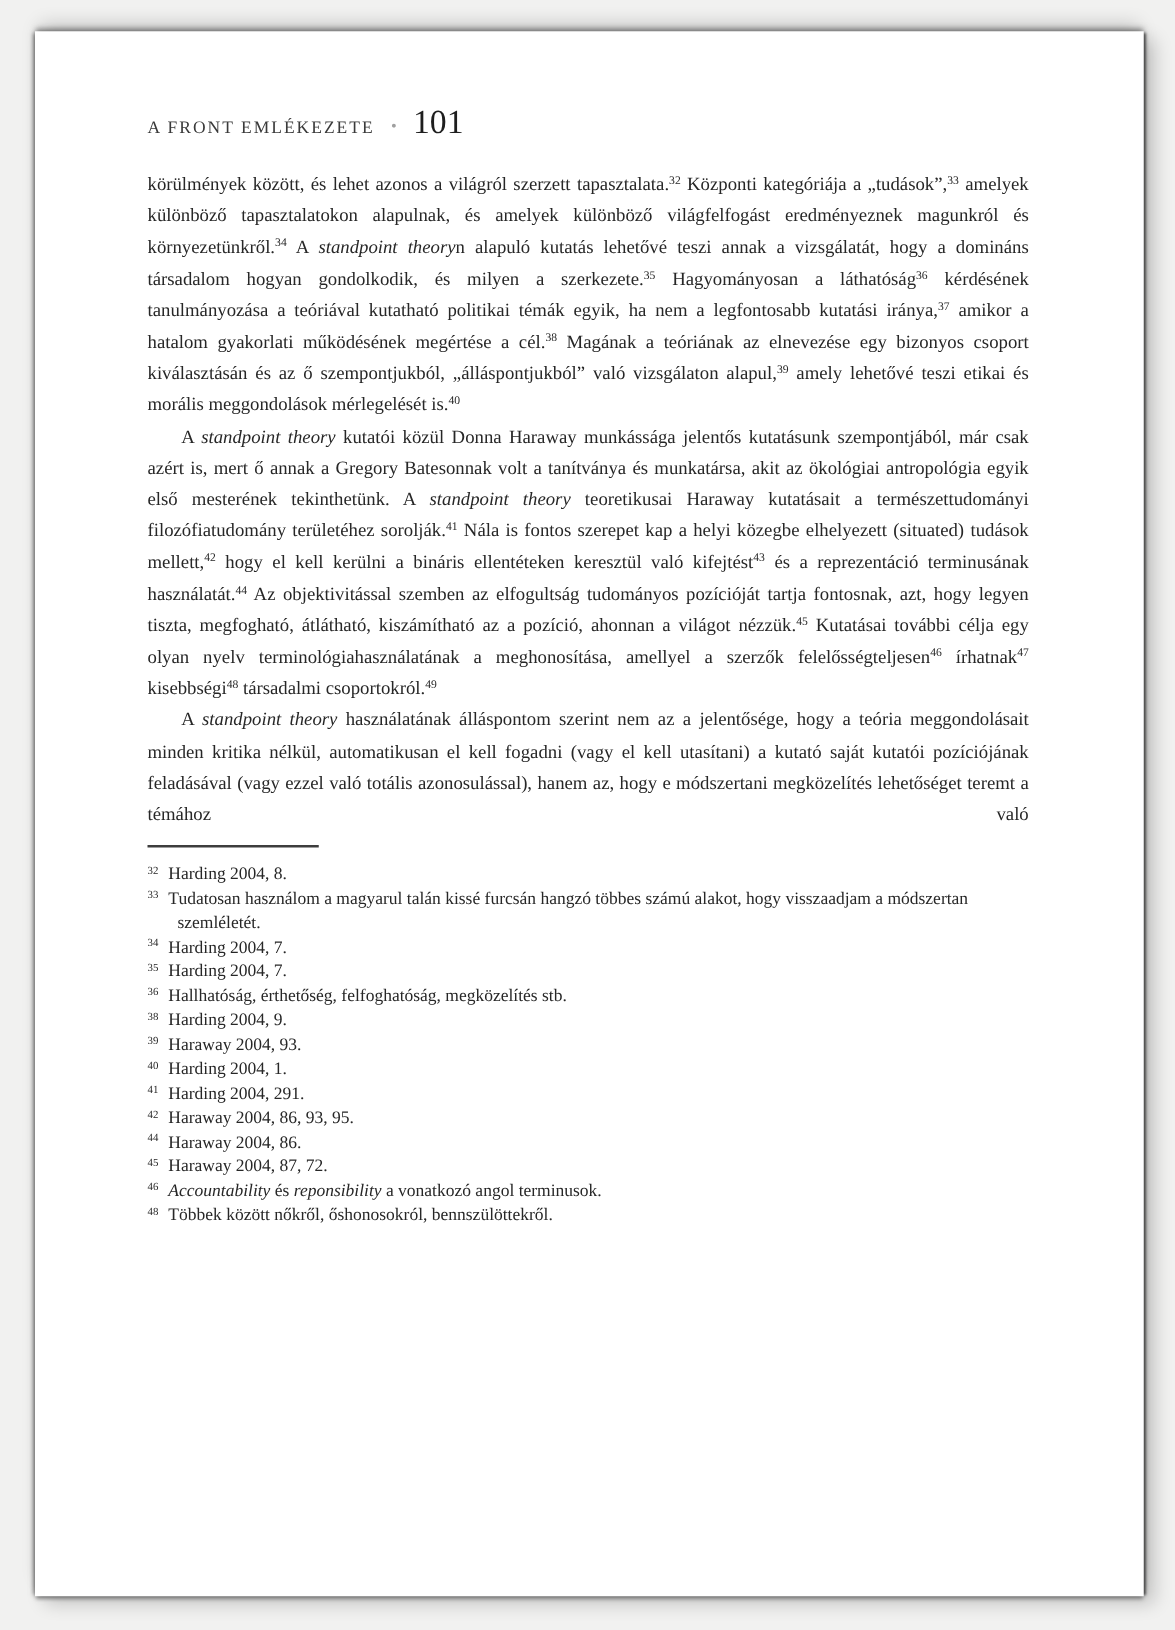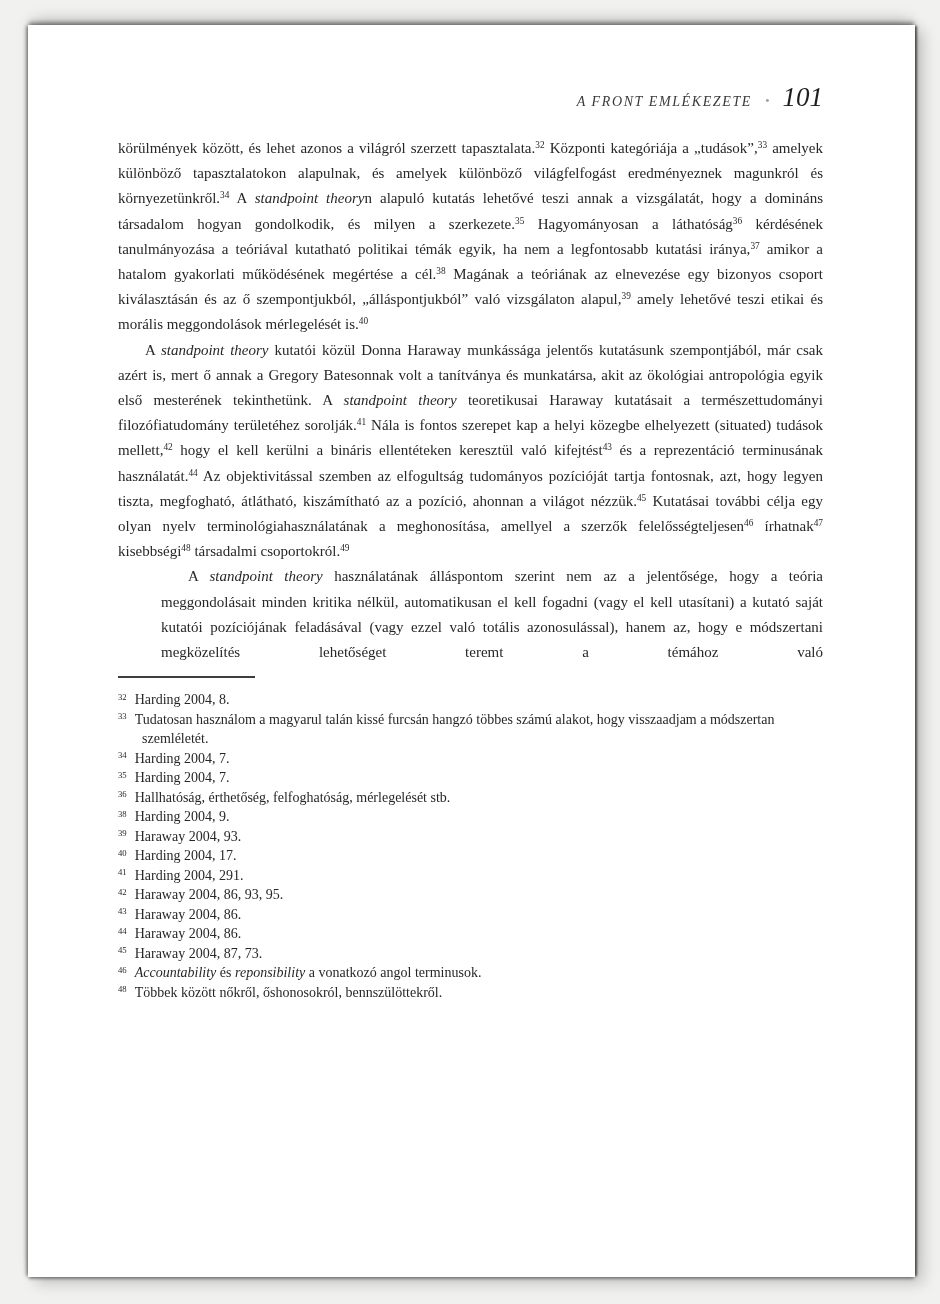--- a/index.html
+++ b/index.html
@@ -29,26 +29,25 @@
     box-shadow:
       0 -4px 4px -1px rgba(70,70,70,.55),
       -3px 0 3px -1px rgba(70,70,70,.50),
       3px 0 2px -1px rgba(45,45,45,.75),
       0 3px 3px -1px rgba(90,90,90,.65),
       8px 6px 14px rgba(0,0,0,.20),
       0 -10px 14px -4px rgba(0,0,0,.18);
   }
   .page-header{
     display:flex;
-    justify-content:flex-end;
+    justify-content:flex-start;
     align-items:baseline;
     gap:13px;
     height:32px;
     margin-bottom:22px;
-    font-style:italic;
   }
   .running-head{
     font-size:14px;
     letter-spacing:1.6px;
     color:var(--header-text);
   }
   .sep-dot{
     font-size:13px;
     color:var(--separator-dot);
     transform:translateY(-1px);
@@ -58,21 +57,21 @@
     color:var(--page-number);
   }
   .body-text{
     font-size:15px;
     line-height:25.2px;
     color:var(--text);
     text-align:justify;
   }
   .para{text-align:justify;}
   .para.indent{text-indent:27px;font-family:Liberation Serif, serif;}
-  .para.jlast{text-align-last:justify;margin-left:43px;}
+  .para.jlast{text-align-last:justify;}
   sup,.fnref{
     font-size:62%;
     line-height:0;
     vertical-align:baseline;
     position:relative;
     top:-0.55em;
   }
   .it{font-style:italic;text-align:center;}
   .fn-divider{
     width:137px;
@@ -108,27 +107,26 @@
         <div class="para indent jlast"><span>A </span><span class="it">standpoint theory</span><span> használatának álláspontom szerint nem az a jelentősége, hogy a teória meggondolásait minden kritika nélkül, automatikusan el kell fogadni (vagy el kell utasítani) a kutató saját kutatói pozíciójának feladásával (vagy ezzel való totális azonosulással), hanem az, hogy e módszertani megközelítés lehetőséget teremt a témához való</span></div>
       </div>
 
     <div class="fn-divider"></div>
 
     <div class="footnotes">
         <div class="footnote"><sup class="fn-num">32</sup><span>Harding 2004, 8.</span></div>
         <div class="footnote"><sup class="fn-num">33</sup><span>Tudatosan használom a magyarul talán kissé furcsán hangzó többes számú alakot, hogy visszaadjam a módszertan szemléletét.</span></div>
         <div class="footnote"><sup class="fn-num">34</sup><span>Harding 2004, 7.</span></div>
         <div class="footnote"><sup class="fn-num">35</sup><span>Harding 2004, 7.</span></div>
-        <div class="footnote"><sup class="fn-num">36</sup><span>Hallhatóság, érthetőség, felfoghatóság, mérlegelését stb.</span></div>
+        <div class="footnote"><sup class="fn-num">36</sup><span>Hallhatóság, érthetőség, felfoghatóság, megközelítés stb.</span></div>
         <div class="footnote"><sup class="fn-num">38</sup><span>Harding 2004, 9.</span></div>
         <div class="footnote"><sup class="fn-num">39</sup><span>Haraway 2004, 93.</span></div>
-        <div class="footnote"><sup class="fn-num">40</sup><span>Harding 2004, 17.</span></div>
+        <div class="footnote"><sup class="fn-num">40</sup><span>Harding 2004, 1.</span></div>
         <div class="footnote"><sup class="fn-num">41</sup><span>Harding 2004, 291.</span></div>
         <div class="footnote"><sup class="fn-num">42</sup><span>Haraway 2004, 86, 93, 95.</span></div>
-        <div class="footnote"><sup class="fn-num">43</sup><span>Haraway 2004, 86.</span></div>
         <div class="footnote"><sup class="fn-num">44</sup><span>Haraway 2004, 86.</span></div>
-        <div class="footnote"><sup class="fn-num">45</sup><span>Haraway 2004, 87, 73.</span></div>
+        <div class="footnote"><sup class="fn-num">45</sup><span>Haraway 2004, 87, 72.</span></div>
         <div class="footnote"><sup class="fn-num">46</sup><span class="it">Accountability</span><span> és </span><span class="it">reponsibility</span><span> a vonatkozó angol terminusok.</span></div>
         <div class="footnote"><sup class="fn-num">48</sup><span>Többek között nőkről, őshonosokról, bennszülöttekről.</span></div>
       </div>
 
   </div>
 </div>
 
 </body></html>

